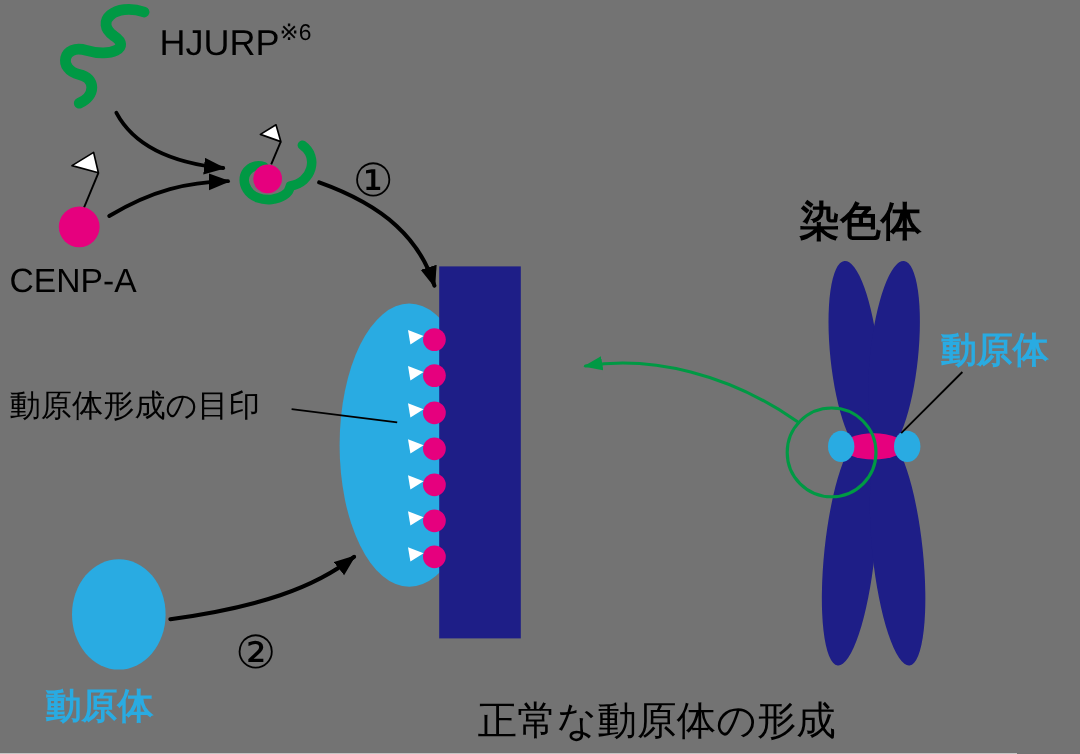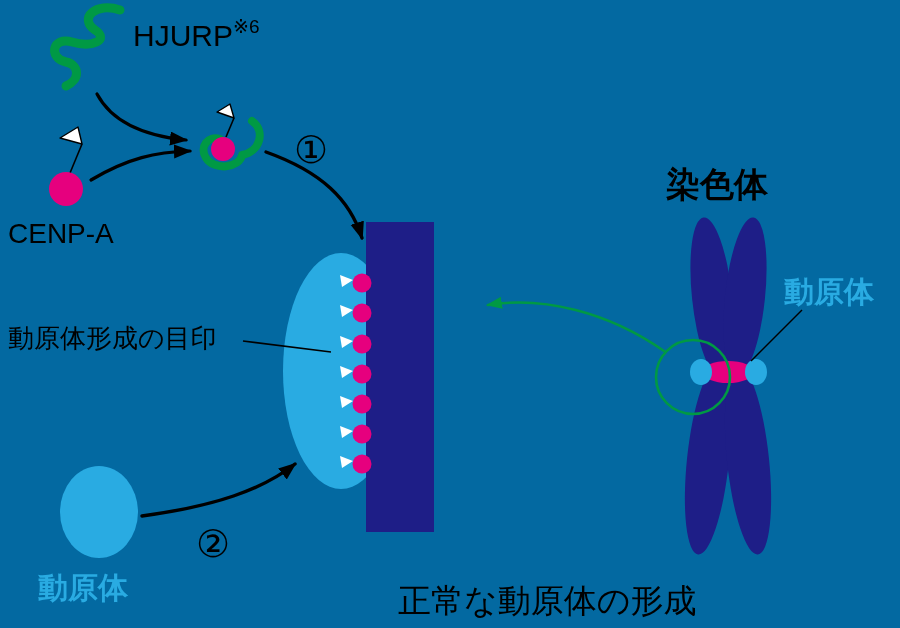--- a/index.html
+++ b/index.html
@@ -1,21 +1,21 @@
 <!DOCTYPE html>
 <html style="--navy: #1e1e87; --cyan: #29abe2; --magenta: #e6007e; --green: #009944; --black: #000000; --white: #ffffff;"><head>
 <meta charset="utf-8">
 <style>
   * { margin: 0; padding: 0; box-sizing: border-box; }
   html, body { background: #ffffff; }
   .canvas {
     position: relative;
     width: 900px;
     height: 628px;
-    background: #0369a1;
+    background: #737373;
     overflow: hidden;
     font-family: "Liberation Sans", "DejaVu Sans", sans-serif;
   }
   svg { display: block; }
   svg text {
     font-family: "Liberation Sans", "DejaVu Sans", sans-serif;
   }
   .fill-navy    { fill: var(--navy); }
   .fill-cyan    { fill: var(--cyan); }
   .fill-magenta { fill: var(--magenta); }

